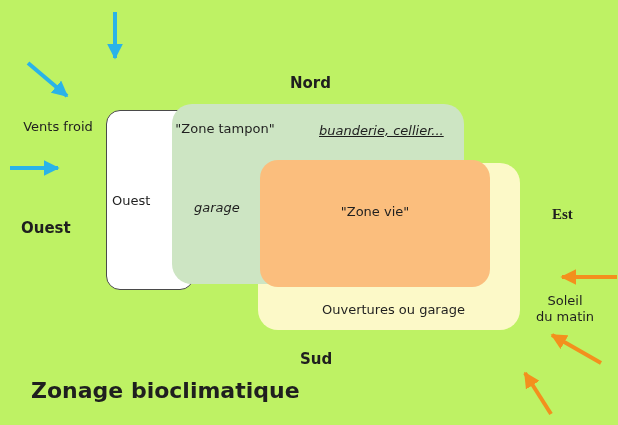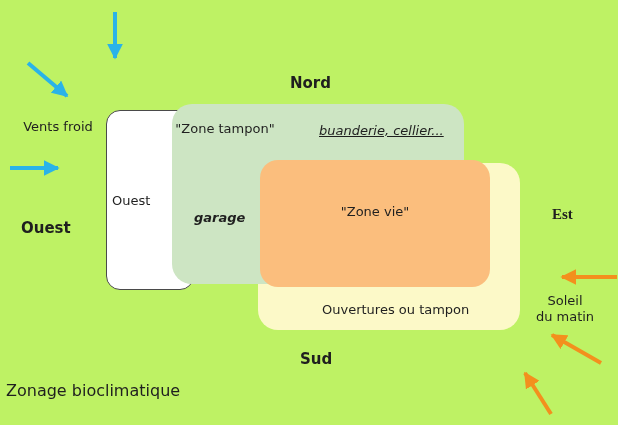--- a/index.html
+++ b/index.html
@@ -49,25 +49,25 @@
   .label.italic { font-style: italic; }
   .label.center { text-align: center; }
   .lbl-nord   { left: 290px; top: 75px;  font-size: 14px; }
   .lbl-sud    { left: 300px; top: 351px; font-size: 14px; }
   .lbl-ouest  { left: 21px;  top: 204px; margin-top: 16px; }
   .lbl-est    { left: 552px; top: 206px; font-family: Liberation Serif, serif; }
   .lbl-vents  { left: 8px;   top: 119px; width: 100px; }
   .lbl-auvent { left: 112px; top: 193px; }
   .lbl-tampon { left: 168px; top: 121px; width: 114px; }
   .lbl-buanderie { left: 319px; top: 123px; text-decoration: underline; }
-  .lbl-garage { left: 194px; top: 210px; font-weight: bold; }
+  .lbl-garage { left: 194px; top: 200px; }
   .lbl-vie    { left: 315px; top: 204px; width: 120px; }
   .lbl-ouvertures { left: 322px; top: 302px; }
   .lbl-soleil { left: 525px; top: 293px; width: 80px; }
-  .lbl-title  { left: 6px;  top: 383px; font-weight: normal; font-size: 16px; }
+  .lbl-title  { left: 31px;  top: 383px; font-weight: bold; font-size: 22px; }
   #arrows {
     position: absolute; left: 0; top: 0; z-index: 6;
     pointer-events: none;
   }
   #arrows line { stroke-width: 4; fill: none; }
   #arrows line.cold { stroke: var(--color-arrow-cold, #2ab3e8); }
   #arrows line.sun  { stroke: var(--color-arrow-sun, #f3901d); }
 </style>
 </head>
 <body>
@@ -94,21 +94,21 @@
 
   <div class="label lbl-auvent">Ouest</div>
   <div class="label center lbl-tampon">
     <div>"Zone tampon"</div>
   </div>
   <div class="label italic lbl-buanderie">buanderie, cellier...</div>
   <div class="label italic lbl-garage">garage</div>
   <div class="label center lbl-vie">
     <div>"Zone vie"</div>
   </div>
-  <div class="label lbl-ouvertures">Ouvertures ou tampon</div>
+  <div class="label lbl-ouvertures">Ouvertures ou garage</div>
 
   <div class="label lbl-title">Zonage bioclimatique</div>
 
   <svg id="arrows" width="618" height="425" viewBox="0 0 618 425">
     <defs>
       <marker id="head-cold" viewBox="0 0 10 10" refX="9" refY="5" markerWidth="4" markerHeight="4" orient="auto-start-reverse">
         <path d="M0,0 L10,5 L0,10 z" style="fill: var(--color-arrow-cold, #2ab3e8);"></path>
       </marker>
       <marker id="head-sun" viewBox="0 0 10 10" refX="9" refY="5" markerWidth="4" markerHeight="4" orient="auto-start-reverse">
         <path d="M0,0 L10,5 L0,10 z" style="fill: var(--color-arrow-sun, #f3901d);"></path>

